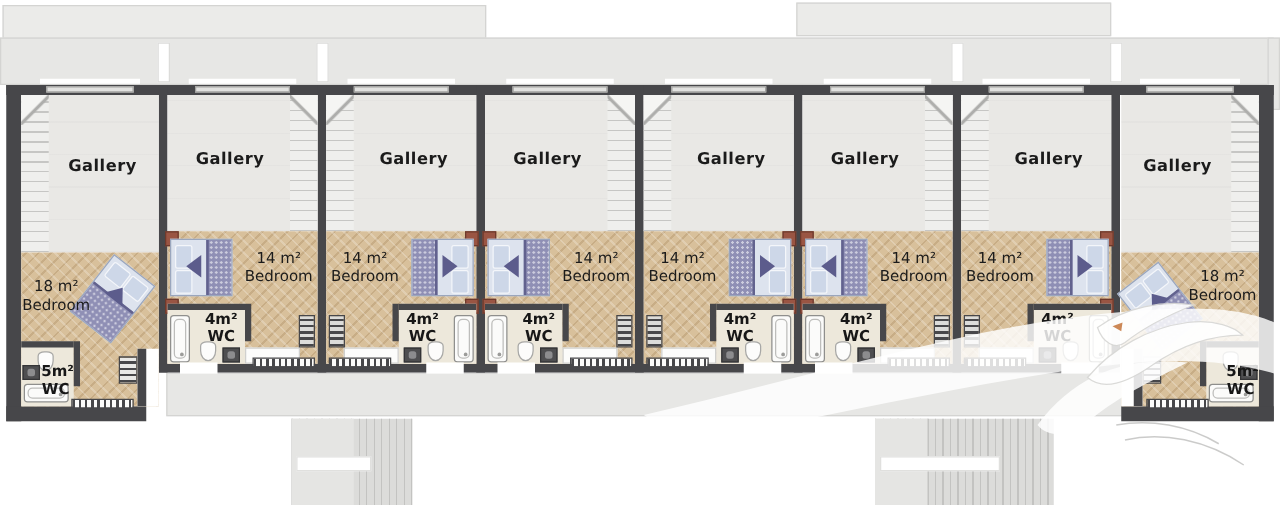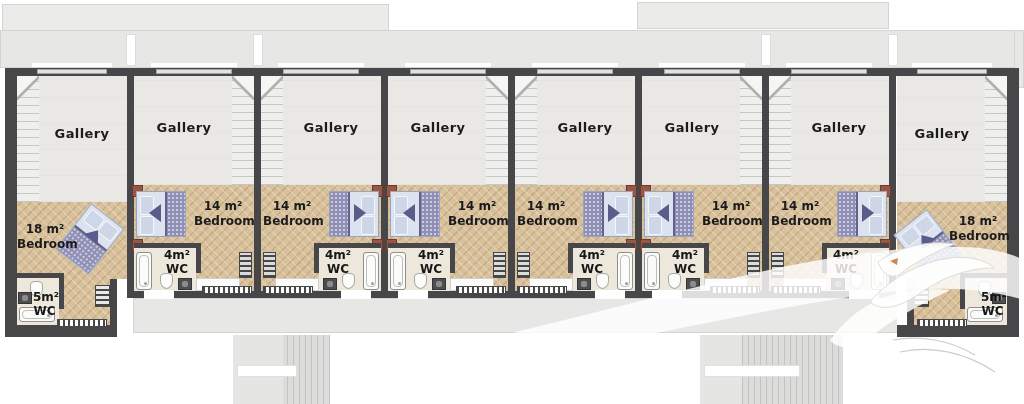--- a/index.html
+++ b/index.html
@@ -46,21 +46,21 @@
   .sL .stair-up::after{background:linear-gradient(135deg,#f5f5f3 44%,#aeaeac 48%,#aeaeac 52%,rgba(0,0,0,0) 56%);}
   .sR .stair-up::after{background:linear-gradient(225deg,#f5f5f3 44%,#aeaeac 48%,#aeaeac 52%,rgba(0,0,0,0) 56%);}
 
   .bedroom{position:absolute;left:0;width:100%;background-color:#d8c09b;
     background-image:
       repeating-linear-gradient(45deg,rgba(255,255,255,.22) 0 1.5px,transparent 1.5px 7px),
       repeating-linear-gradient(-45deg,rgba(150,115,70,.25) 0 1.5px,transparent 1.5px 7px);}
   .mid .bedroom{top:109px;height:106px;}
   .end .bedroom{top:126px;height:123px;}
 
-  .bedroom-label{position:absolute;text-align:center;font-weight:700;color:#1b1b1b;
+  .bedroom-label{position:absolute;text-align:center;font-weight:400;color:#1b1b1b;
                  font-size:12px;line-height:1.25;}
   .mid .bedroom-label{top:14px;width:58px;}
   .sR .bedroom-label{right:2px;}
   .sL .bedroom-label{left:2px;}
   .u1 .bedroom-label{left:0;right:auto;top:20px;width:56px;}
   .u8 .bedroom-label{right:0;left:auto;top:12px;width:58px;}
 
   
   .bed{position:absolute;background:#dde3ee;border:1px solid #9aa6bd;box-sizing:border-box;}
   .mid .bed{top:6px;height:46px;width:50px;}

